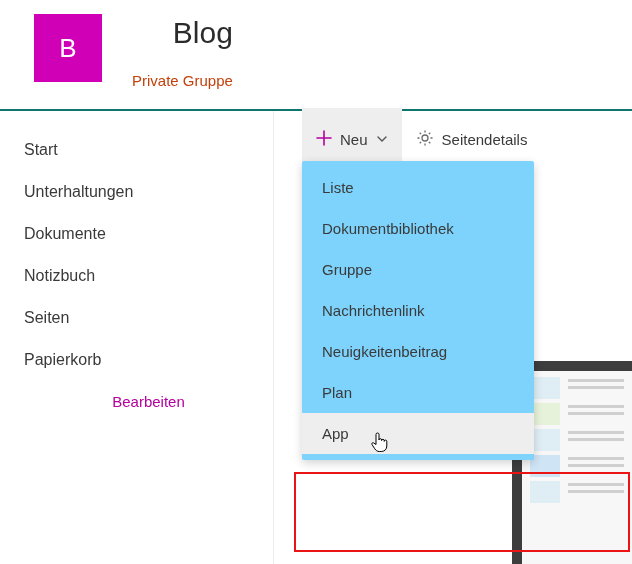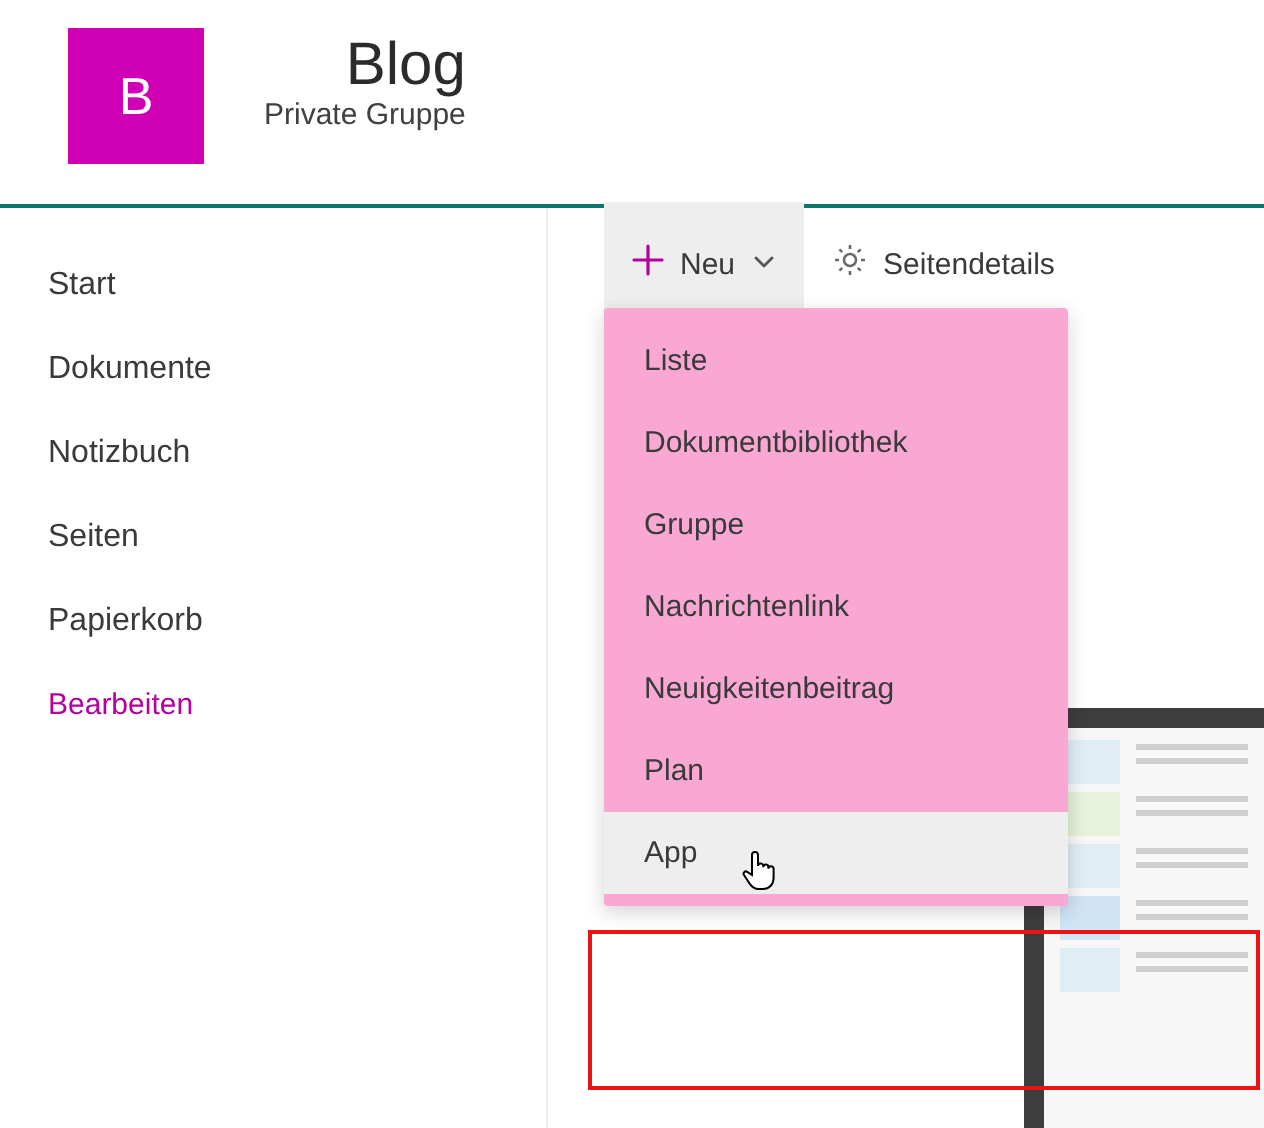--- a/index.html
+++ b/index.html
@@ -4,39 +4,39 @@
 <style>
   * { box-sizing: border-box; margin: 0; padding: 0; }
   html, body { width: 632px; height: 564px; font-family: "Segoe UI", Arial, sans-serif; background: #fff; color: #323130; overflow: hidden; }
   .root { width: 632px; height: 564px; position: relative; }
 
   
   .header { display: flex; align-items: flex-start; padding: 14px 0 20px 34px; }
   .logo-tile { width: 68px; height: 68px; background: #cf00b5; color: #fff; display: flex; align-items: center; justify-content: center; font-size: 26px; font-weight: 400; flex-shrink: 0; }
   .site-info { padding-left: 30px; padding-top: 2px; }
   .site-title { font-size: 30px; font-weight: 400; color: #2b2b2b; line-height: 1.1; text-align: right; }
-  .site-subtitle { font-size: 15px; color: #404040; margin-top: 0; }
+  .site-subtitle { font-size: 15px; color: #c2410c; margin-top: 23px; }
 
   
   .body { display: flex; border-top: 2px solid #0f766e; height: calc(564px - 102px); }
   .sidebar { width: 274px; border-right: 1px solid #ededed; padding-top: 18px; }
   .nav-item { font-size: 16px; color: #3a3a3a; padding: 12px 0 12px 24px; cursor: pointer; }
-  .nav-item.edit { color: #b4009e; font-size: 15px; }
+  .nav-item.edit { color: #b4009e; font-size: 15px; text-align: center; }
   .main { flex: 1; position: relative; padding-top: 6px; }
 
   
   .toolbar { display: flex; align-items: center; height: 44px; padding-left: 28px; gap: 0; }
   .tb-btn { display: flex; align-items: center; height: 62px; padding: 0 14px; font-size: 15px; color: #3a3a3a; cursor: pointer; gap: 8px; }
   .tb-btn.new { background: #eeeeee; }
   .plus-icon svg path { stroke: #b4009e; }
   .chevron-icon svg path { stroke: #555; }
   .gear-icon svg { stroke: #6b6b6b; }
 
   
-  .dropdown { position: absolute; left: 28px; top: 50px; width: 232px; background: #f9a8d4; box-shadow: 0 3px 10px rgba(0,0,0,0.18); border-radius: 2px; padding: 6px 0; z-index: 5; }
+  .dropdown { position: absolute; left: 28px; top: 50px; width: 232px; background: #7dd3fc; box-shadow: 0 3px 10px rgba(0,0,0,0.18); border-radius: 2px; padding: 6px 0; z-index: 5; }
   .dd-item { font-size: 15px; color: #3a3a3a; padding: 12px 20px; cursor: pointer; }
   .dd-item.hover { background: #eeeeee; position: relative; }
 
   
   .red-box { position: absolute; left: 20px; top: 361px; width: 336px; height: 80px; border: 2px solid #ea1414; z-index: 4; pointer-events: none; }
 
   
   .device { position: absolute; right: 0; top: 250px; width: 120px; height: 220px; background: linear-gradient(#f7f7f7,#f7f7f7); border-top: 10px solid #3d3d3d; border-left: 10px solid #3d3d3d; z-index: 1; }
   .device .row { height: 26px; display:flex; gap:8px; padding:6px 8px; }
   .device .thumb { width:30px; height:22px; background:#dfeef5; }
@@ -59,20 +59,21 @@
     <div class="site-info">
       <div class="site-title">Blog</div>
       <div class="site-subtitle">Private Gruppe</div>
     </div>
   </div>
 
   <div class="body">
 
     <div class="sidebar">
       <div class="nav-item"><span>Start</span></div>
+      <div class="nav-item"><span>Unterhaltungen</span></div>
       <div class="nav-item"><span>Dokumente</span></div>
       <div class="nav-item"><span>Notizbuch</span></div>
       <div class="nav-item"><span>Seiten</span></div>
       <div class="nav-item"><span>Papierkorb</span></div>
       <div class="nav-item edit"><span>Bearbeiten</span></div>
     </div>
 
     <div class="main">
       <div class="toolbar">
         <div class="tb-btn new">

